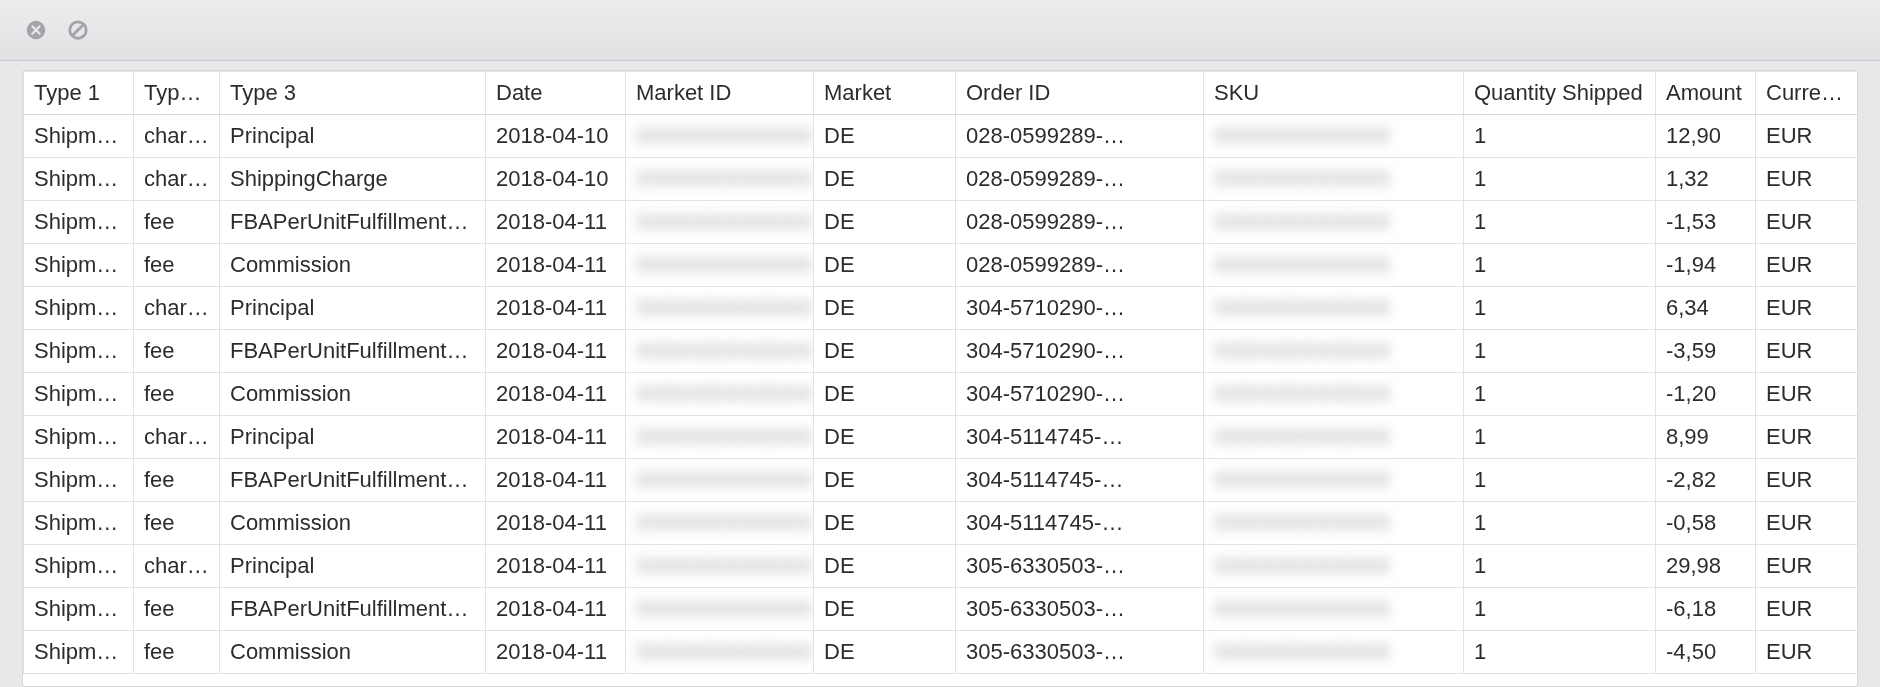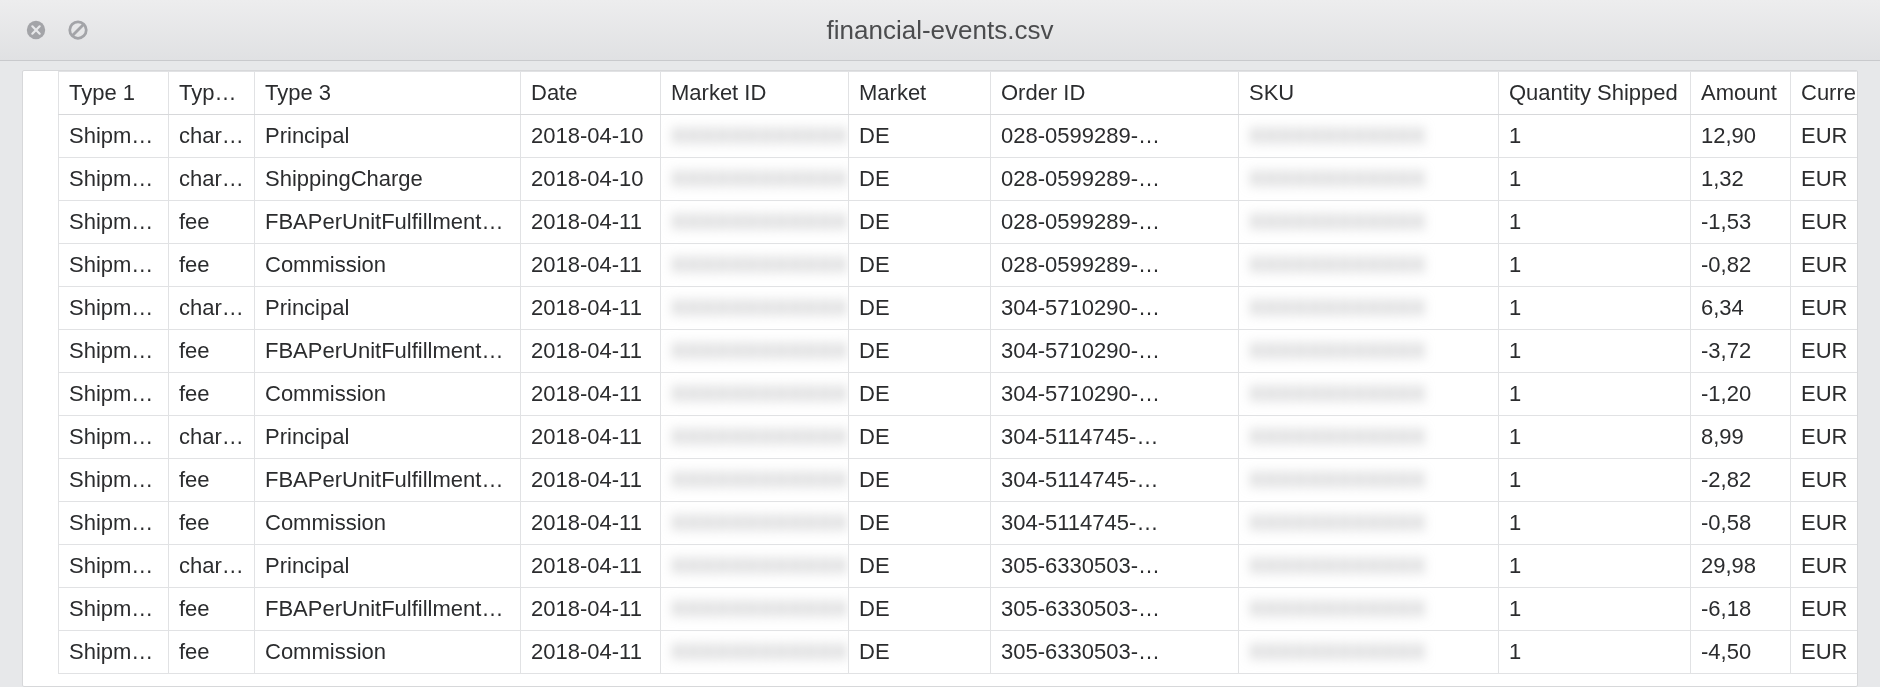--- a/index.html
+++ b/index.html
@@ -45,21 +45,20 @@
   .sheet {
     position: absolute;
     top: 70px;
     left: 22px;
     right: 22px;
     bottom: 0;
     background: #ffffff;
     border: 1px solid #d7d8da;
     border-radius: 2px;
     overflow: hidden;
-    padding-left: 35px;
   }
   table.grid {
     border-collapse: collapse;
     width: 100%;
     table-layout: fixed;
     font-size: 22px;
     color: #2b2c2e;
   }
   table.grid th, table.grid td {
     border: 1px solid #e1e2e4;
@@ -108,21 +107,20 @@
           <path d="M8 8 L16 16 M16 8 L8 16" stroke="#e7e8ea" stroke-width="2.4" stroke-linecap="round"></path>
         </svg>
     </span>
     <span class="tb-icon">
       <svg viewBox="0 0 24 24" width="22" height="22">
           <circle cx="12" cy="12" r="9" fill="none" stroke="#a3a4a8" stroke-width="3"></circle>
           <line x1="6" y1="18" x2="18" y2="6" stroke="#a3a4a8" stroke-width="3"></line>
         </svg>
     </span>
   </div>
-  <div class="tb-title">financial-events.csv</div>
 </div>
 
 <div class="sheet">
   <table class="grid">
     <colgroup>
       <col class="c1">
         <col class="c2">
         <col class="c3">
         <col class="c4">
         <col class="c5">
@@ -191,21 +189,21 @@
         <tr>
           <td>Shipment</td>
           <td>fee</td>
           <td>Commission</td>
           <td>2018-04-11</td>
           <td><span class="blur">XXXXXXXXXXXX</span></td>
           <td>DE</td>
           <td><span>028-0599289-</span><span class="blur">XXXXXXX</span></td>
           <td><span class="blur">XXXXXXXXXXXX</span></td>
           <td>1</td>
-          <td>-0,82</td>
+          <td>-1,94</td>
           <td>EUR</td>
         </tr>
         <tr>
           <td>Shipment</td>
           <td>charge</td>
           <td>Principal</td>
           <td>2018-04-11</td>
           <td><span class="blur">XXXXXXXXXXXX</span></td>
           <td>DE</td>
           <td><span>304-5710290-</span><span class="blur">XXXXXXX</span></td>
@@ -217,21 +215,21 @@
         <tr>
           <td>Shipment</td>
           <td>fee</td>
           <td>FBAPerUnitFulfillmentFee</td>
           <td>2018-04-11</td>
           <td><span class="blur">XXXXXXXXXXXX</span></td>
           <td>DE</td>
           <td><span>304-5710290-</span><span class="blur">XXXXXXX</span></td>
           <td><span class="blur">XXXXXXXXXXXX</span></td>
           <td>1</td>
-          <td>-3,72</td>
+          <td>-3,59</td>
           <td>EUR</td>
         </tr>
         <tr>
           <td>Shipment</td>
           <td>fee</td>
           <td>Commission</td>
           <td>2018-04-11</td>
           <td><span class="blur">XXXXXXXXXXXX</span></td>
           <td>DE</td>
           <td><span>304-5710290-</span><span class="blur">XXXXXXX</span></td>

